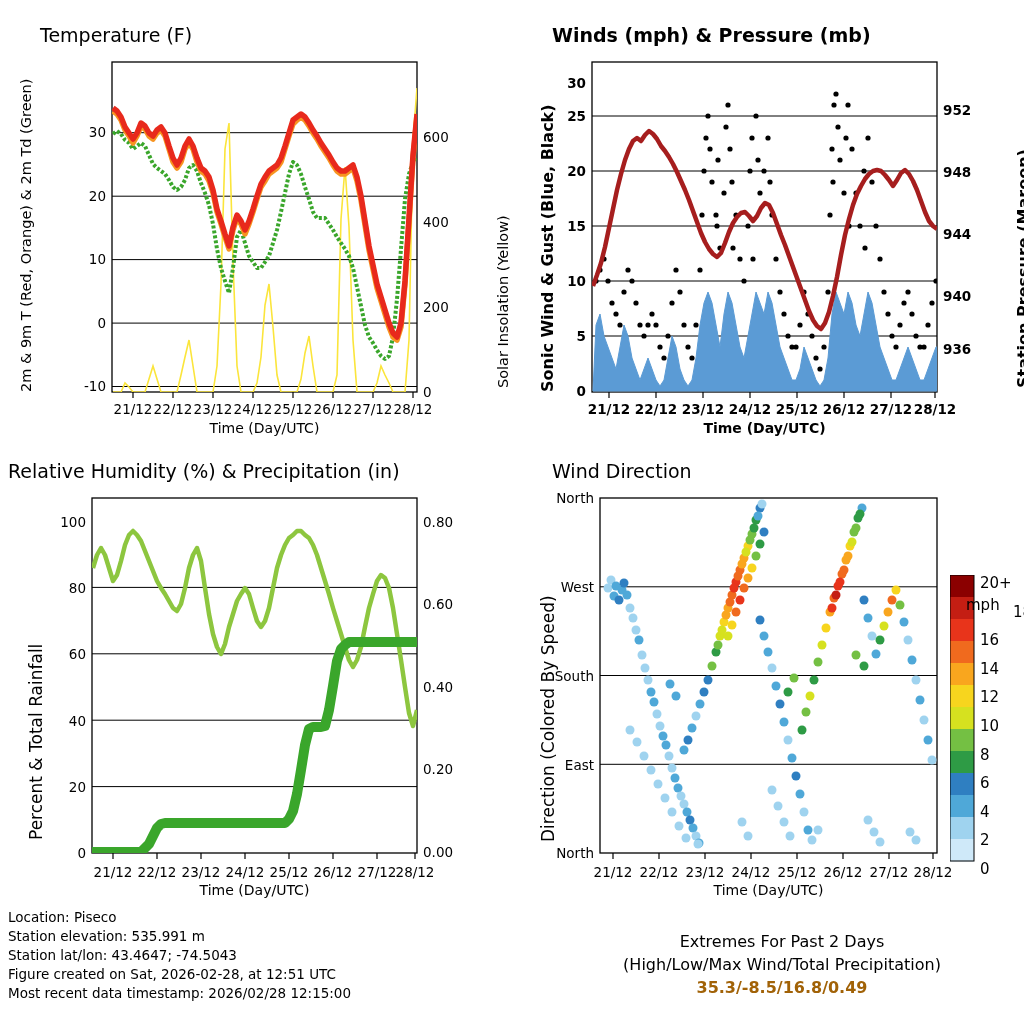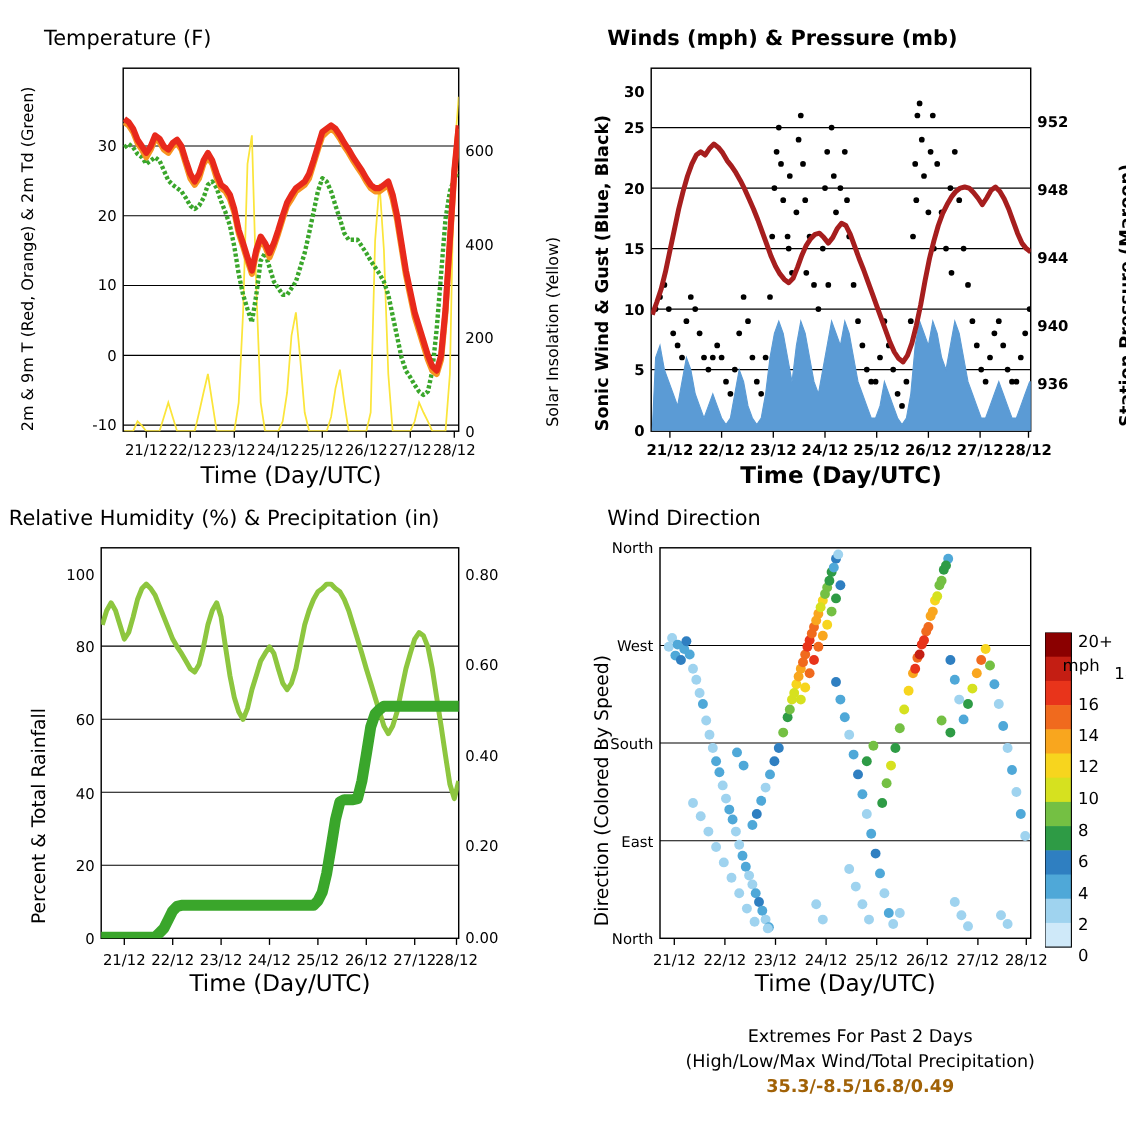--- a/index.html
+++ b/index.html
@@ -1,20 +1,20 @@
 <!DOCTYPE html>
 <html><head>
 <meta charset="utf-8">
 <style>
   html,body{margin:0;padding:0;}
   body{width:1024px;height:1024px;background:#ffffff;font-family:"DejaVu Sans",sans-serif;color:#000;overflow:hidden;}
   .page{position:relative;width:1024px;height:1024px;}
   .panel{position:absolute;}
   .title{text-align:left;font-size:19px;}
-  .axis-title{font-size:21px;}
+  .axis-title{font-size:14px;}
   .tick{font-size:13.5px;}
   svg{display:block;}
   text{font-family:"DejaVu Sans",sans-serif;}
   .footer{position:absolute;font-size:13.5px;line-height:19px;}
   .extremes{position:absolute;text-align:center;font-size:16px;line-height:23px;}
   .extremes .vals{color:#a16207;font-weight:bold;font-size:16px;}
 </style>
 </head>
 <body>
 
@@ -611,20 +611,27 @@
         <div style="position: absolute; left: 0px; top: 117.4px;">12</div>
         <div style="position: absolute; left: 0px; top: 146px;">10</div>
         <div style="position: absolute; left: 0px; top: 174.6px;">8</div>
         <div style="position: absolute; left: 0px; top: 203.2px;">6</div>
         <div style="position: absolute; left: 0px; top: 231.8px;">4</div>
         <div style="position: absolute; left: 0px; top: 260.4px;">2</div>
         <div style="position: absolute; left: 0px; top: 289px;">0</div>
       </div>
   </div>
 
+  <div class="footer" style="left:8px;top:908px;width:500px;">
+    <div>Location: Piseco</div>
+    <div>Station elevation: 535.991 m</div>
+    <div>Station lat/lon: 43.4647; -74.5043</div>
+    <div>Figure created on Sat, 2026-02-28, at 12:51 UTC</div>
+    <div>Most recent data timestamp: 2026/02/28 12:15:00</div>
+  </div>
 
   <div class="extremes" style="left:592px;top:930px;width:380px;">
     <div>Extremes For Past 2 Days</div>
     <div>(High/Low/Max Wind/Total Precipitation)</div>
     <div class="vals">35.3/-8.5/16.8/0.49</div>
   </div>
 
 </div>
 
 </body></html>

